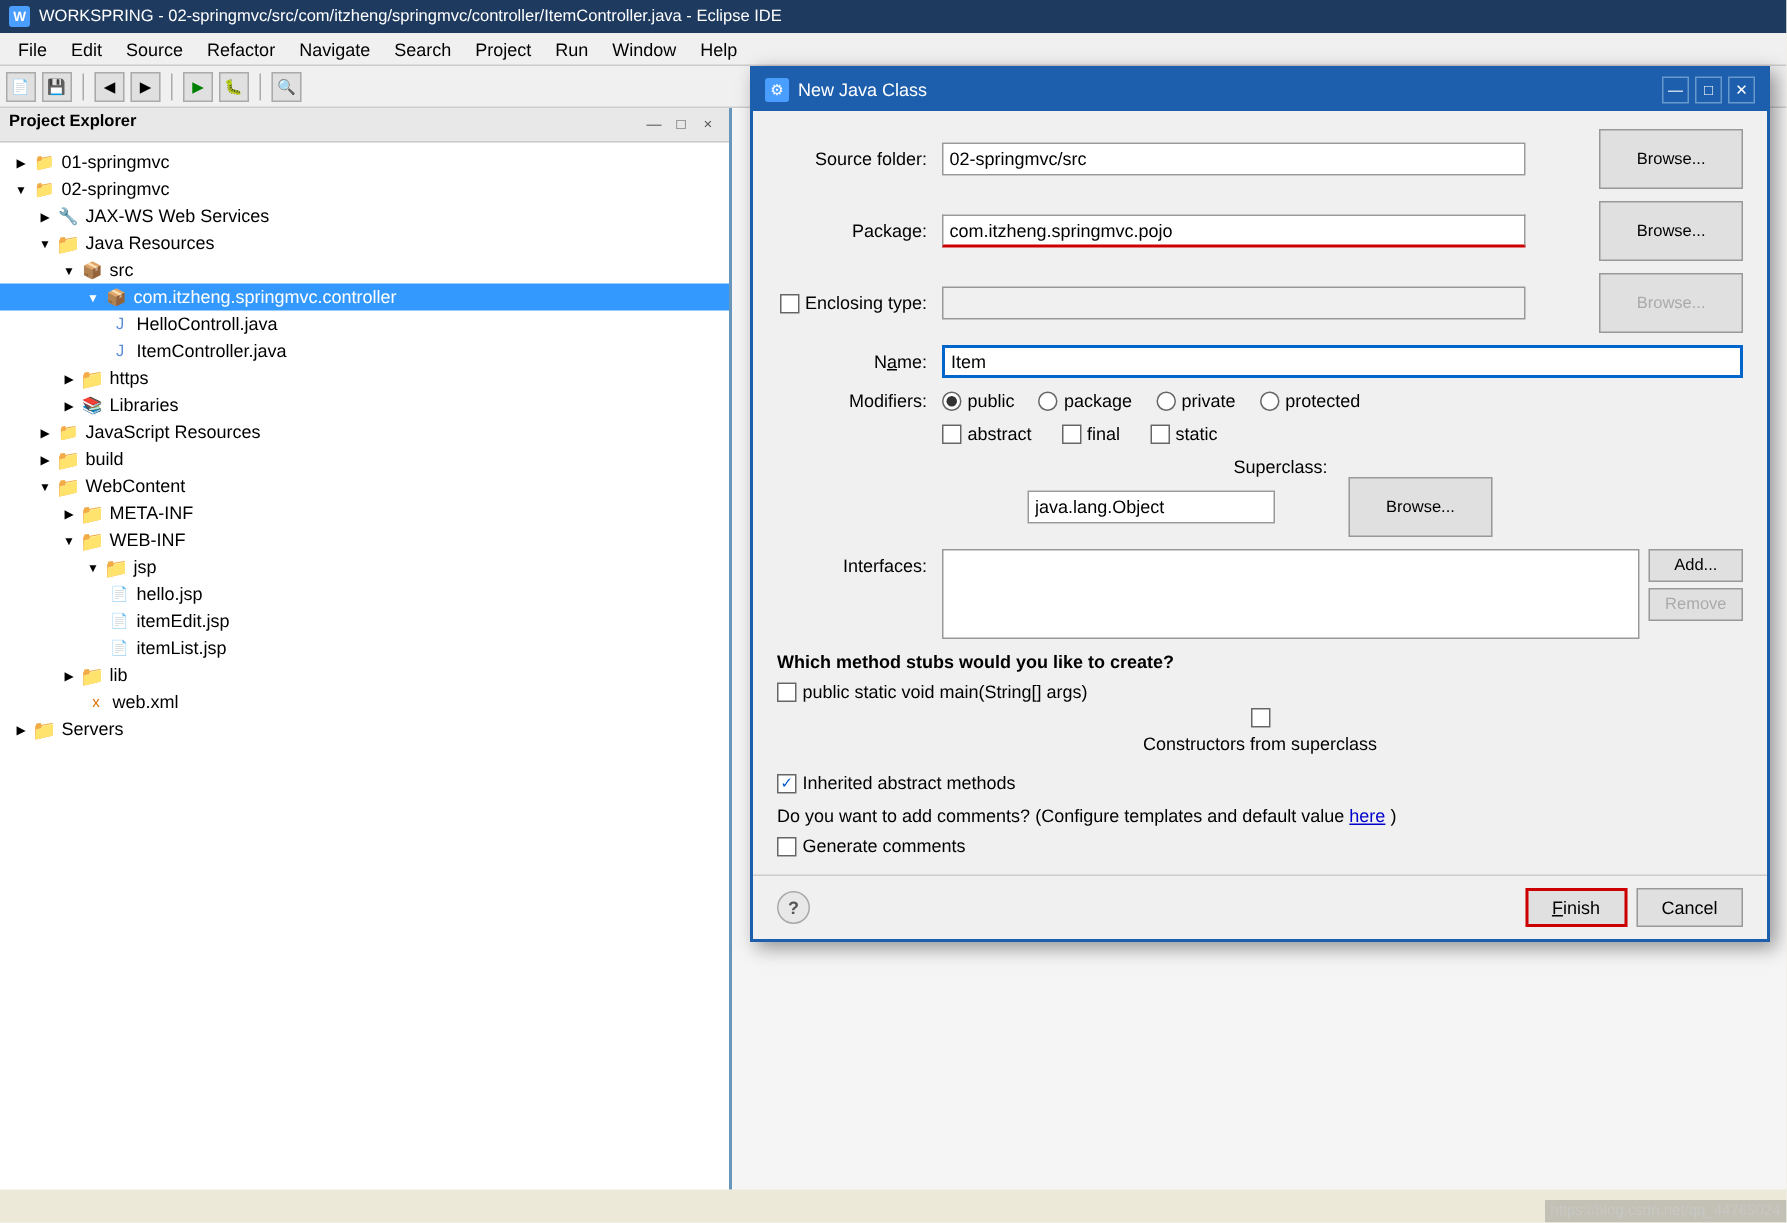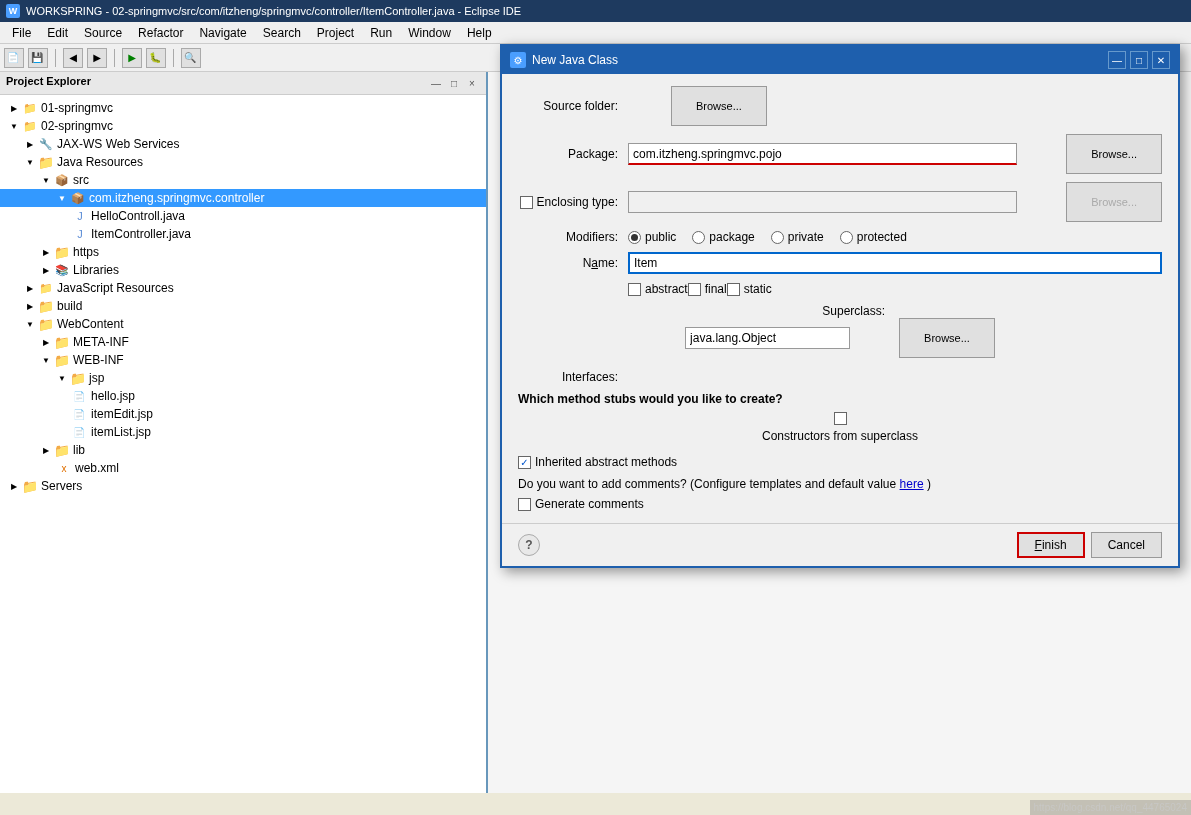--- a/index.html
+++ b/index.html
@@ -361,21 +361,21 @@
     .radio-btn.checked::after {
       content: '';
       width: 7px; height: 7px;
       border-radius: 50%;
       background: #333;
     }
 
     .modifiers-row2 {
       display: flex;
       align-items: center;
-      gap: 0;
+      gap: 20px;
       margin-left: 110px;
       margin-top: 4px;
     }
 
     .interfaces-area {
       flex: 1;
       height: 60px;
       border: 1px solid #999;
       background: white;
       font-size: 12px;
@@ -699,20 +699,21 @@
         <button class="dialog-title-btn">✕</button>
       </div>
     </div>
 
     <div class="dialog-body">
 
 
       <div class="form-row">
         <div class="form-label">Source folder:</div>
         <div class="form-field">
+          <input type="text" class="text-input" value="02-springmvc/src" style="border: 1px solid rgb(153, 153, 153);">
           <button class="browse-btn">Browse...</button>
         </div>
       </div>
 
       <div class="form-row">
         <div class="form-label">Package:</div>
         <div class="form-field">
           <input type="text" class="text-input has-underline" value="com.itzheng.springmvc.pojo" style="">
           <button class="browse-btn">Browse...</button>
         </div>
@@ -721,20 +722,29 @@
       <div class="form-row">
         <div class="form-label">
           <div class="checkbox-row" style="justify-content:flex-end; gap:4px;">
             <div class="form-checkbox"></div>
             <span>Enclosing type:</span>
           </div>
         </div>
         <div class="form-field">
           <input type="text" class="text-input" value="" style="background: rgb(240, 240, 240);">
           <button class="browse-btn" style="color:#aaa;">Browse...</button>
+        </div>
+      </div>
+
+      <div class="form-row">
+        <div class="form-label">
+          <span>N<span style="text-decoration:underline">a</span>me:</span>
+        </div>
+        <div class="form-field">
+          <input type="text" class="text-input-name" value="Item" style="">
         </div>
       </div>
 
       <div class="form-row">
         <div class="form-label">Modifiers:</div>
         <div class="form-field">
           <div class="radio-group">
             <div class="radio-item">
               <div class="radio-btn checked"></div>
               <span>public</span>
@@ -748,29 +758,20 @@
               <span>private</span>
             </div>
             <div class="radio-item">
               <div class="radio-btn"></div>
               <span>protected</span>
             </div>
           </div>
         </div>
       </div>
 
-      <div class="form-row">
-        <div class="form-label">
-          <span>N<span style="text-decoration:underline">a</span>me:</span>
-        </div>
-        <div class="form-field">
-          <input type="text" class="text-input-name" value="Item" style="">
-        </div>
-      </div>
-
       <div class="modifiers-row2">
         <div class="checkbox-row">
           <div class="form-checkbox"></div>
           <span>abstract</span>
         </div>
         <div class="checkbox-row">
           <div class="form-checkbox"></div>
           <span>final</span>
         </div>
         <div class="checkbox-row">
@@ -782,24 +783,35 @@
       <div class="form-row" style="margin-top:8px;flex-direction:column;">
         <div class="form-label">Superclass:</div>
         <div class="form-field">
           <input type="text" class="text-input" value="java.lang.Object" style="">
           <button class="browse-btn">Browse...</button>
         </div>
       </div>
 
       <div class="form-row" style="align-items:flex-start;">
         <div class="form-label" style="padding-top:4px;">Interfaces:</div>
+        <div class="form-field" style="align-items:flex-start;">
+          <textarea class="interfaces-area" style=""></textarea>
+          <div class="interfaces-buttons">
+            <button class="side-btn">Add...</button>
+            <button class="side-btn disabled" disabled="">Remove</button>
+          </div>
+        </div>
       </div>
 
       <div class="stubs-section">
         <div class="section-title">Which method stubs would you like to create?</div>
+        <div class="checkbox-row" style="margin-bottom:4px;">
+          <div class="form-checkbox"></div>
+          <span>public static void main(String[] args)</span>
+        </div>
         <div class="checkbox-row" style="margin-bottom:12px;flex-direction:column;">
           <div class="form-checkbox"></div>
           <span>Constructors from superclass</span>
         </div>
         <div class="checkbox-row">
           <div class="form-checkbox checked">✓</div>
           <span>Inherited abstract methods</span>
         </div>
       </div>
 

